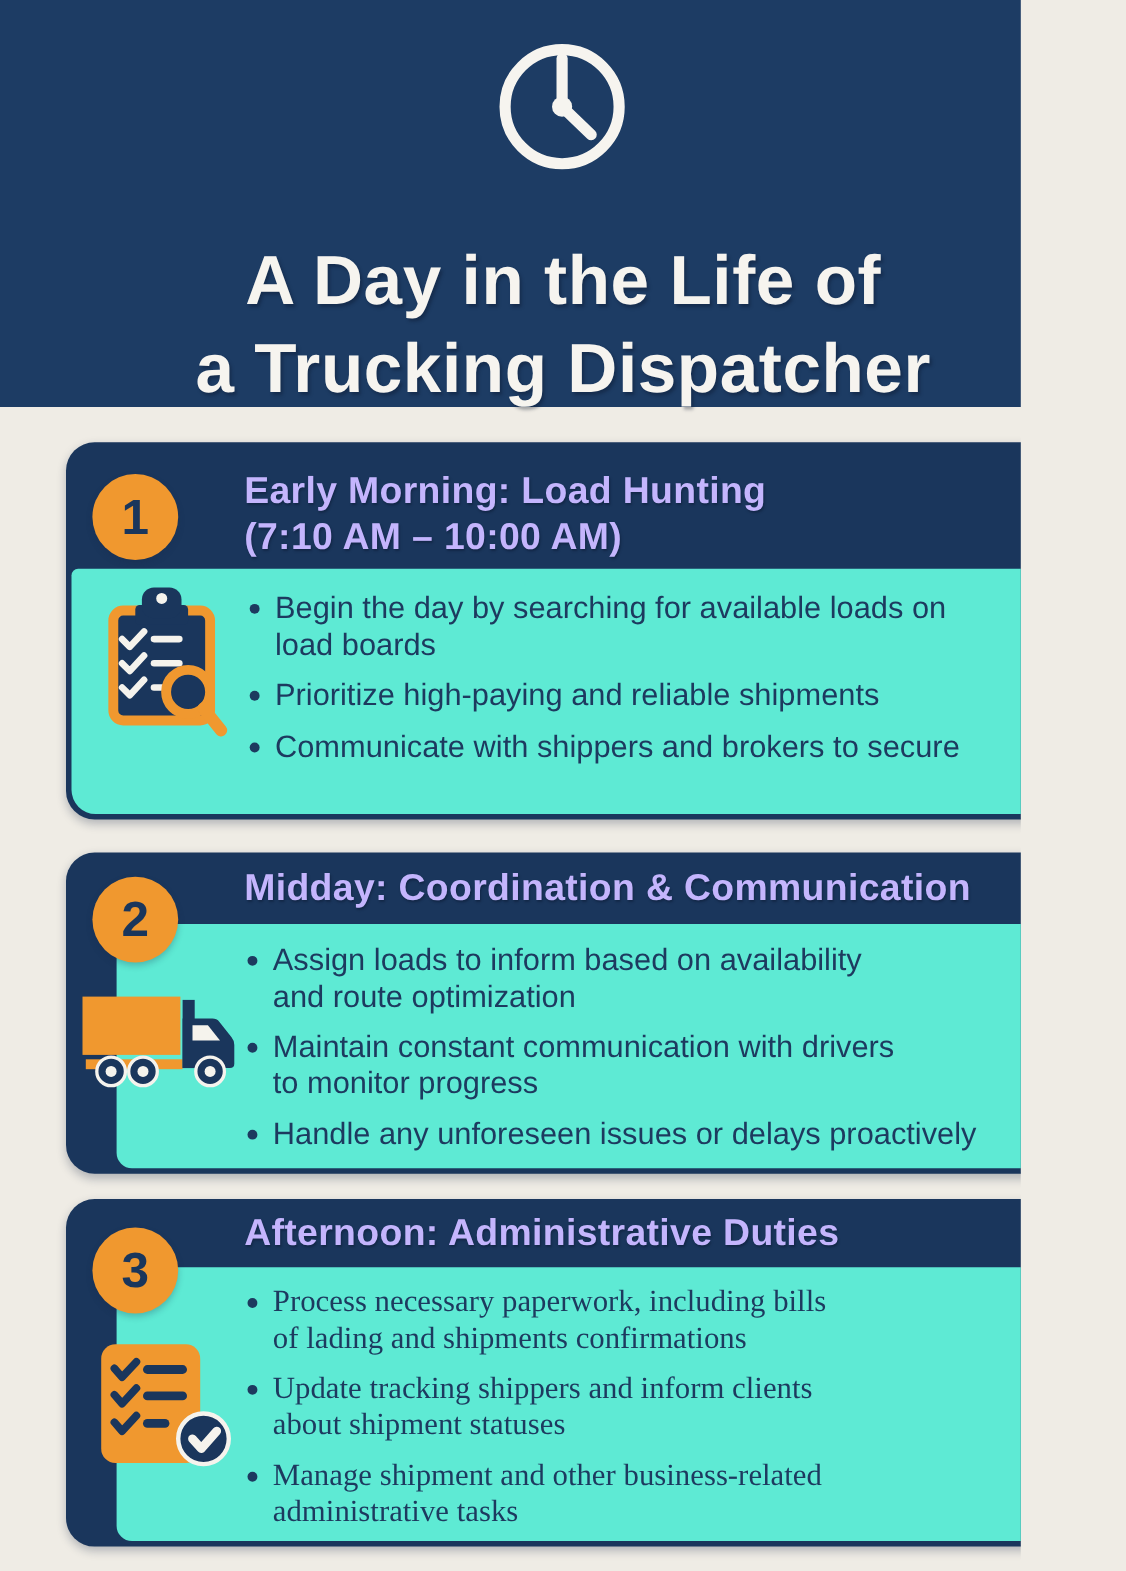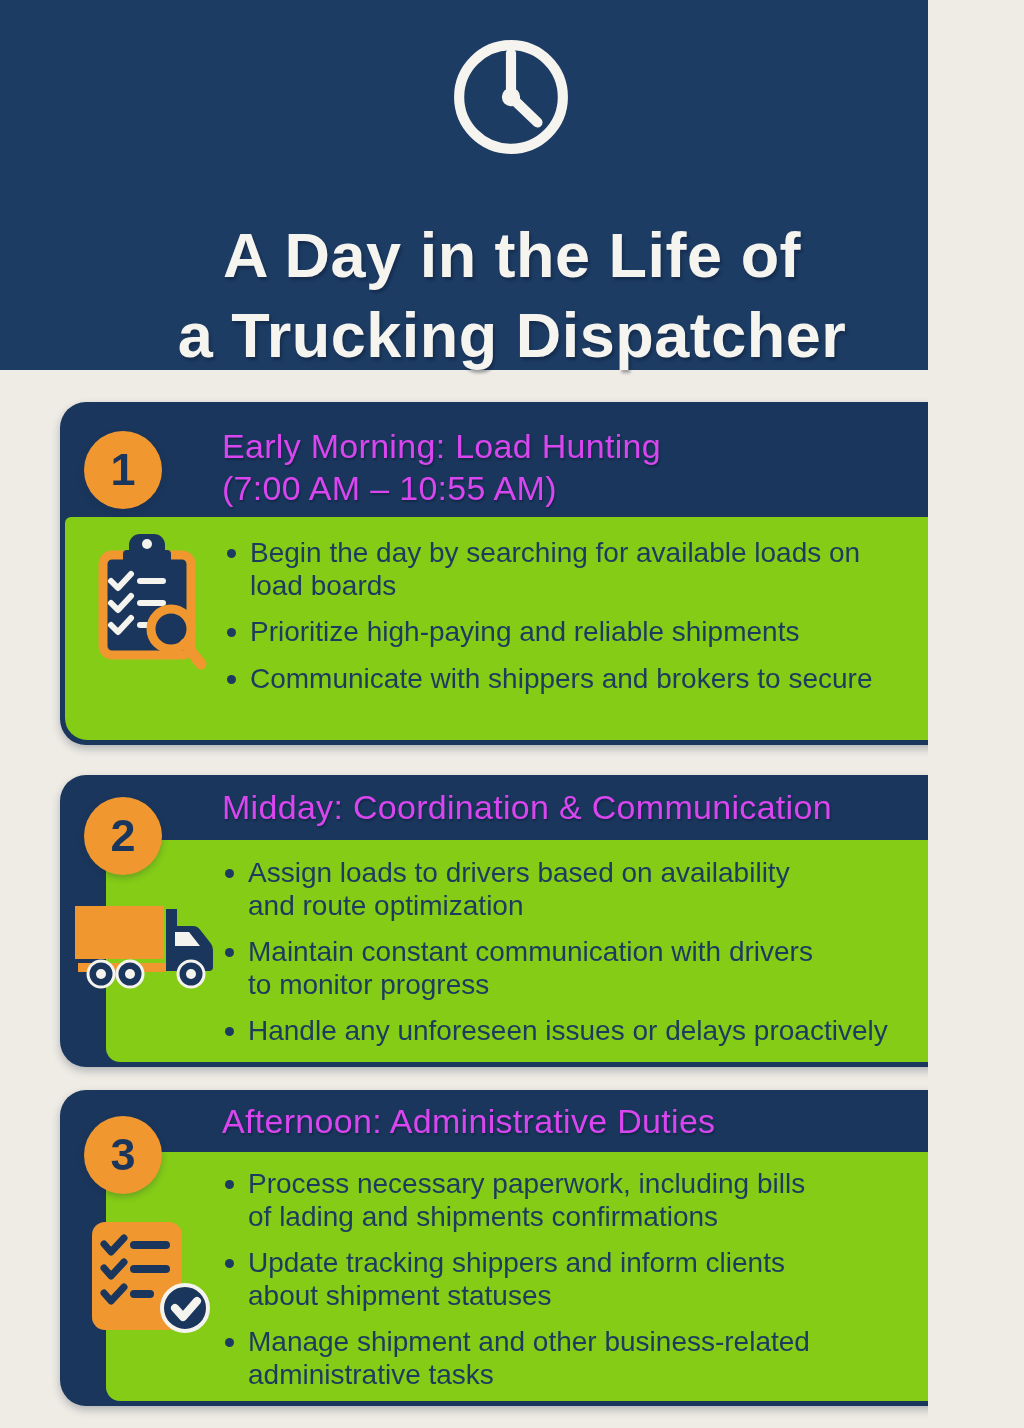--- a/index.html
+++ b/index.html
@@ -18,37 +18,37 @@
   .banner-title span{display:block;}
   
   .card{
     position:absolute;left:60px;width:906px;background:#1a365c;
     border-radius:26px;box-shadow:0 4px 9px rgba(25,40,70,.28);
   }
   .card1{top:402px;height:343px;}
   .card2{top:775px;height:292px;}
   .card3{top:1090px;height:316px;}
   .card-body{
-    position:absolute;left:5px;right:5px;bottom:5px;background:#84cc16;
+    position:absolute;left:5px;right:5px;bottom:5px;background:#5eead4;
     border-radius:6px 6px 22px 22px;
   }
   .card1 .card-body{top:115px;}
   .card2 .card-body{left:46px;top:65px;border-radius:14px 6px 22px 14px;}
-  .card3 .card-body{left:46px;top:62px;border-radius:14px 6px 22px 14px;}
+  .card3 .card-body{left:46px;top:62px;border-radius:14px 6px 22px 14px;font-family:Liberation Serif, serif;}
   .num-circle{
     position:absolute;left:24px;width:78px;height:78px;border-radius:50%;
     background:#f0982f;color:#1a365c;font-weight:bold;font-size:45px;
     display:flex;align-items:center;justify-content:center;z-index:4;
     box-shadow:0 3px 6px rgba(25,40,70,.25);
   }
   .card1 .num-circle{top:29px;}
   .card2 .num-circle{top:22px;}
   .card3 .num-circle{top:26px;}
   .card-title{
-    position:absolute;left:162px;color:#d946ef;font-weight:normal;
+    position:absolute;left:162px;color:#c4b5fd;font-weight:bold;
     font-size:34px;line-height:42px;z-index:3;
     text-shadow:1px 2px 2px rgba(5,15,35,.35);letter-spacing:.3px;
   }
   .card1 .card-title{top:23px;}
   .card2 .card-title{top:11px;}
   .card3 .card-title{top:10px;}
   .card-title .l2:empty{display:none;}
   .card-title span{display:block;}
   
   .bullets{list-style:none;margin:0;padding:0;position:absolute;top:0;left:0;right:14px;}
@@ -87,21 +87,21 @@
       <span>a Trucking Dispatcher</span>
     </h1>
   </header>
 
   <section class="card card1">
     <div class="num-circle">
       <span>1</span>
     </div>
     <div class="card-title">
       <span class="l1">Early Morning: Load Hunting</span>
-      <span class="l2">(7:00 AM – 10:55 AM)</span>
+      <span class="l2">(7:10 AM – 10:00 AM)</span>
     </div>
     <div class="card-body">
       <svg class="icon-clipboard" viewBox="0 0 127 152">
         <rect x="10" y="24" width="88" height="100" rx="9" fill="#1a365c" stroke="#f0982f" stroke-width="9"></rect>
         <rect x="30" y="19" width="48" height="18" rx="4" fill="#1a365c"></rect>
         <rect x="36" y="3" width="36" height="28" rx="11" fill="#1a365c"></rect>
         <circle cx="54" cy="13" r="5" fill="#f5f3ed"></circle>
         <path d="M18 50 l7 7 l13 -14" fill="none" stroke="#f5f3ed" stroke-width="6" stroke-linecap="round" stroke-linejoin="round"></path>
         <path d="M18 72 l7 7 l13 -14" fill="none" stroke="#f5f3ed" stroke-width="6" stroke-linecap="round" stroke-linejoin="round"></path>
         <path d="M18 94 l7 7 l13 -14" fill="none" stroke="#f5f3ed" stroke-width="6" stroke-linecap="round" stroke-linejoin="round"></path>
@@ -144,21 +144,21 @@
       <circle cx="28" cy="73" r="13" fill="#1a365c" stroke="#f5f3ed" stroke-width="3"></circle>
       <circle cx="28" cy="73" r="5" fill="#f5f3ed"></circle>
       <circle cx="57" cy="73" r="13" fill="#1a365c" stroke="#f5f3ed" stroke-width="3"></circle>
       <circle cx="57" cy="73" r="5" fill="#f5f3ed"></circle>
       <circle cx="118" cy="73" r="13" fill="#1a365c" stroke="#f5f3ed" stroke-width="3"></circle>
       <circle cx="118" cy="73" r="5" fill="#f5f3ed"></circle>
     </svg>
     <div class="card-body">
       <ul class="bullets">
         <li>
-          <span>Assign loads to drivers based on availability</span>
+          <span>Assign loads to inform based on availability</span>
           <span>and route optimization</span>
         </li>
         <li>
           <span>Maintain constant communication with drivers</span>
           <span>to monitor progress</span>
         </li>
         <li>
           <span>Handle any unforeseen issues or delays proactively</span>
 
         </li>

